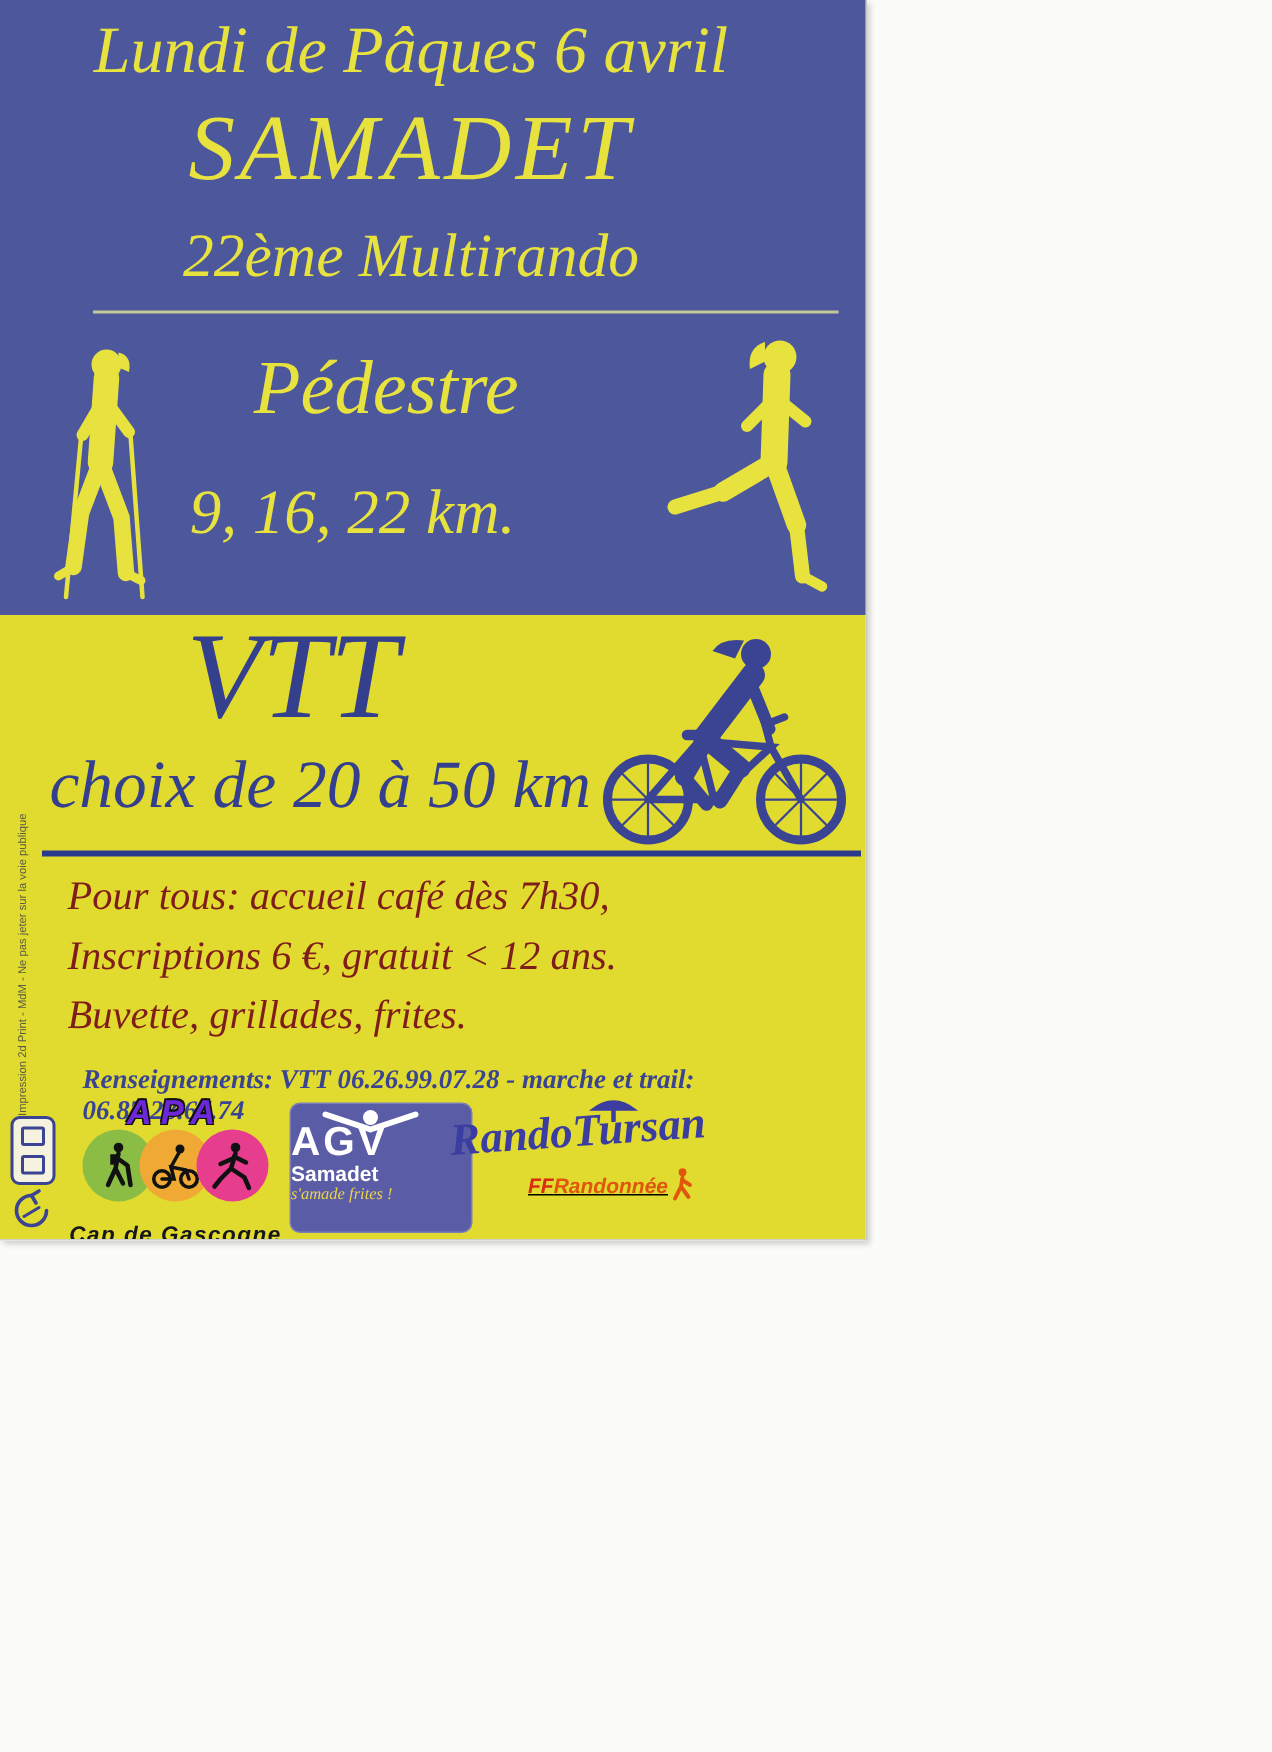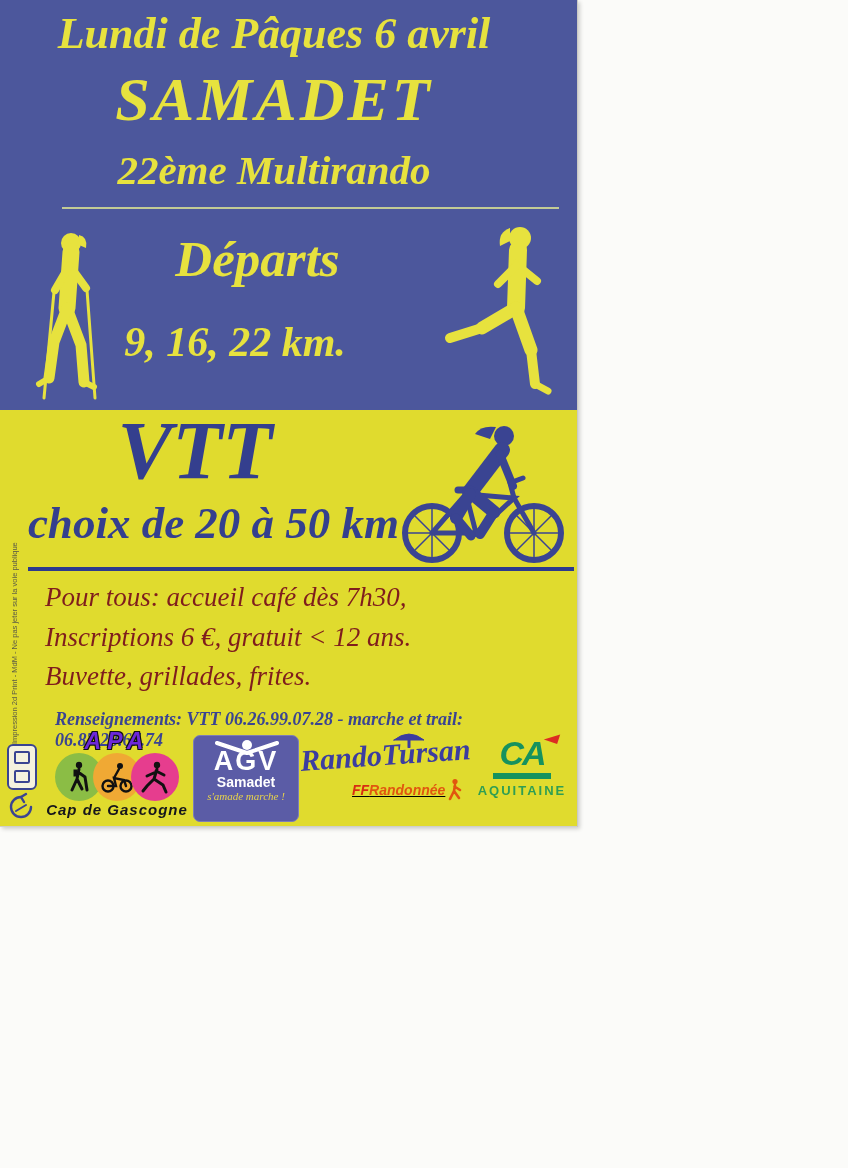--- a/index.html
+++ b/index.html
@@ -13,21 +13,21 @@
   .poster {
     position:absolute; left:0; top:0; width:578px; height:827px;
     box-shadow:2px 2px 4px rgba(0,0,0,.18);
     border-right:1px solid #c9c9c4; border-bottom:1px solid #cfcfca;
     overflow:hidden;
   }
   .bg-top   { position:absolute; left:0; top:0;   width:578px; height:410px; background:#4c579c; }
   .bg-bottom{ position:absolute; left:0; top:410px; width:578px; height:417px; background:#e0db2e; }
 
   .abs { position:absolute; }
-  .ital { font-style:italic; font-weight:bold; }
+  .ital { font-style:italic; font-weight:normal; }
 
   .date-line { left:0; top:8px;   width:548px; text-align:center; font-size:44px; color:#e7e23e; }
   .town      { left:0; top:64px;  width:548px; text-align:center; font-size:62px; color:#e7e23e; letter-spacing:3px; }
   .edition   { left:0; top:146px; width:548px; text-align:center; font-size:41px; color:#e7e23e; }
   .hr-yellow { left:62px; top:207px; width:497px; height:2px; background:#c3cb95; }
 
   .ped-title { left:115px; top:230px; width:285px; text-align:center; font-size:51px; color:#e7e23e; }
   .ped-dist  { left:85px;  top:318px; width:300px; text-align:center; font-size:42px; color:#e7e23e; }
 
   .vtt-title { left:15px; top:408px; width:360px; text-align:center; font-size:82px; line-height:1.05; color:#343f8e; }
@@ -43,24 +43,24 @@
 
   
   .logo { position:absolute; font-family:"Liberation Sans","DejaVu Sans",sans-serif; }
 
   .apa { left:36px; top:728px; width:162px; height:94px; text-align:center; }
   .apa .acronym { font-size:23px; font-weight:bold; font-style:italic; color:#6d28d9;
                   letter-spacing:6px; text-shadow:1px 1px 0 #111, -1px 1px 0 #111, 1px -1px 0 #111, -1px -1px 0 #111; }
   .apa .circles { display:flex; justify-content:center; margin-top:-2px; }
   .apa .circ { width:48px; height:48px; border-radius:50%; margin:0 -5px; display:flex; align-items:center; justify-content:center; }
   .apa .c-green { background:#8bbd45; } .apa .c-orange { background:#f0a934; } .apa .c-pink { background:#e63d8e; }
-  .apa .club { font-size:15px; font-weight:bold; font-style:italic; color:#15151c; margin-top:0; letter-spacing:1px; }
-
-  .agv { left:193px; top:735px; width:106px; height:87px; background:#5b5ca6; border-radius:7px;
-         border:1px solid #7c7db8; text-align:center; color:#fff; overflow:hidden; }
+  .apa .club { font-size:15px; font-weight:bold; font-style:italic; color:#15151c; margin-top:14px; letter-spacing:1px; }
+
+  .agv { left:193px; top:735px; width:122px; height:87px; background:#5b5ca6; border-radius:7px;
+         border:1px solid #7c7db8; color:#fff; overflow:hidden; }
   .agv .acronym { font-size:27px; font-weight:bold; letter-spacing:2px; margin-top:12px; line-height:1; }
   .agv .town2 { font-size:14px; font-weight:bold; line-height:1.1; }
   .agv .slogan { font-size:11px; font-style:italic; color:#e8d44a; font-family:"Liberation Serif",serif; }
   .agv svg.figure { position:absolute; left:13px; top:3px; }
 
   .rando { left:300px; top:738px; width:172px; height:82px; }
   .rando .name { font-size:30px; font-weight:bold; font-style:italic; color:#3c3da0;
                  font-family:"Liberation Serif",serif; letter-spacing:0; transform:rotate(-4deg); display:inline-block; }
   .rando .ffr { position:absolute; left:52px; top:44px; font-size:14px; font-weight:bold; font-style:italic;text-decoration:underline; }
   .rando .ffr .ff { color:#d92c12; } .rando .ffr .fed { color:#e1560f; }
@@ -108,21 +108,21 @@
         <path d="M41 36 L27 60" stroke-width="8"></path>
         <path d="M39 78 L53 115 L56 152" stroke-width="11"></path>
         <path d="M39 78 L26 112 L21 148" stroke-width="11"></path>
         <path d="M56 152 L66 157" stroke-width="6"></path>
         <path d="M21 148 L11 154" stroke-width="6"></path>
         <path d="M59 60 L67 168" stroke-width="3"></path>
         <path d="M26 62 L16 168" stroke-width="3"></path>
       </g>
     </svg>
 
-    <div class="abs ital ped-title">Départs</div>
+    <div class="abs ital ped-title">Pédestre</div>
     <div class="abs ital ped-dist">9, 16, 22 km.</div>
 
     <svg class="fig" style="left:442px;top:220px" width="126" height="190" viewBox="0 0 126 190">
       <g stroke="#e7e23e" fill="none" stroke-linecap="round">
         <circle cx="78" cy="18" r="11" fill="#e7e23e" stroke="none"></circle>
         <path d="M68 8 q-12 4 -10 18 l10 -5 z" fill="#e7e23e" stroke="none"></path>
         <path d="M76 30 L74 88" stroke-width="18"></path>
         <path d="M74 44 L95 61" stroke-width="8"></path>
         <path d="M74 46 L56 64" stroke-width="8"></path>
         <path d="M74 88 L40 108" stroke-width="13"></path>
@@ -205,21 +205,21 @@
 
     <div class="logo agv">
       <svg class="figure" width="80" height="22" viewBox="0 0 80 22">
         <g stroke="#fff" fill="none" stroke-width="4" stroke-linecap="round">
           <circle cx="40" cy="6" r="5" fill="#fff" stroke="none"></circle>
           <path d="M40 14 L10 4 M40 14 L70 4"></path>
         </g>
       </svg>
       <div class="acronym">AGV</div>
       <div class="town2">Samadet</div>
-      <div class="slogan">s'amade marche !</div>
+      <div class="slogan">s'amade frites !</div>
     </div>
 
     <div class="logo rando">
       <span class="name">RandoTursan</span>
       <svg class="umbrella" width="34" height="20" viewBox="0 0 34 20">
         <g stroke="#3c3da0" fill="#3c3da0" stroke-linecap="round">
           <path d="M2 12 Q17 0 32 12 L2 12 Z"></path>
           <path d="M17 12 L17 19" stroke-width="3" fill="none"></path>
         </g>
       </svg>
@@ -227,28 +227,20 @@
         <span class="ff">FF</span><span class="fed">Randonnée</span>
       </div>
       <svg class="ffwalker" width="18" height="24" viewBox="0 0 18 24">
         <g stroke="#e1560f" fill="none" stroke-width="2.6" stroke-linecap="round">
           <circle cx="9" cy="3.5" r="2.6" fill="#e1560f" stroke="none"></circle>
           <path d="M9 7 L8 13 M8 13 L4 21 M8 13 L13 20 M8.5 8.5 L14 12"></path>
         </g>
       </svg>
     </div>
 
-    <div class="logo ca">
-      <div class="mark">
-        <span class="acronym">CA</span>
-        <div class="wedge"></div>
-        <div class="bar"></div>
-      </div>
-      <div class="region">AQUITAINE</div>
-    </div>
 
     <div class="side-note">Impression 2d Print - MdM - Ne pas jeter sur la voie publique</div>
     <div class="stamp">
       <div class="glyph"></div>
       <div class="glyph"></div>
     </div>
     <svg class="recycle" width="30" height="30" viewBox="0 0 30 30">
       <g stroke="#3a4492" fill="none" stroke-width="2.4" stroke-linecap="round">
         <path d="M25 15 A10 10 0 1 1 15 5"></path>
         <path d="M15 5 L20 2 M15 5 L18 10"></path>

